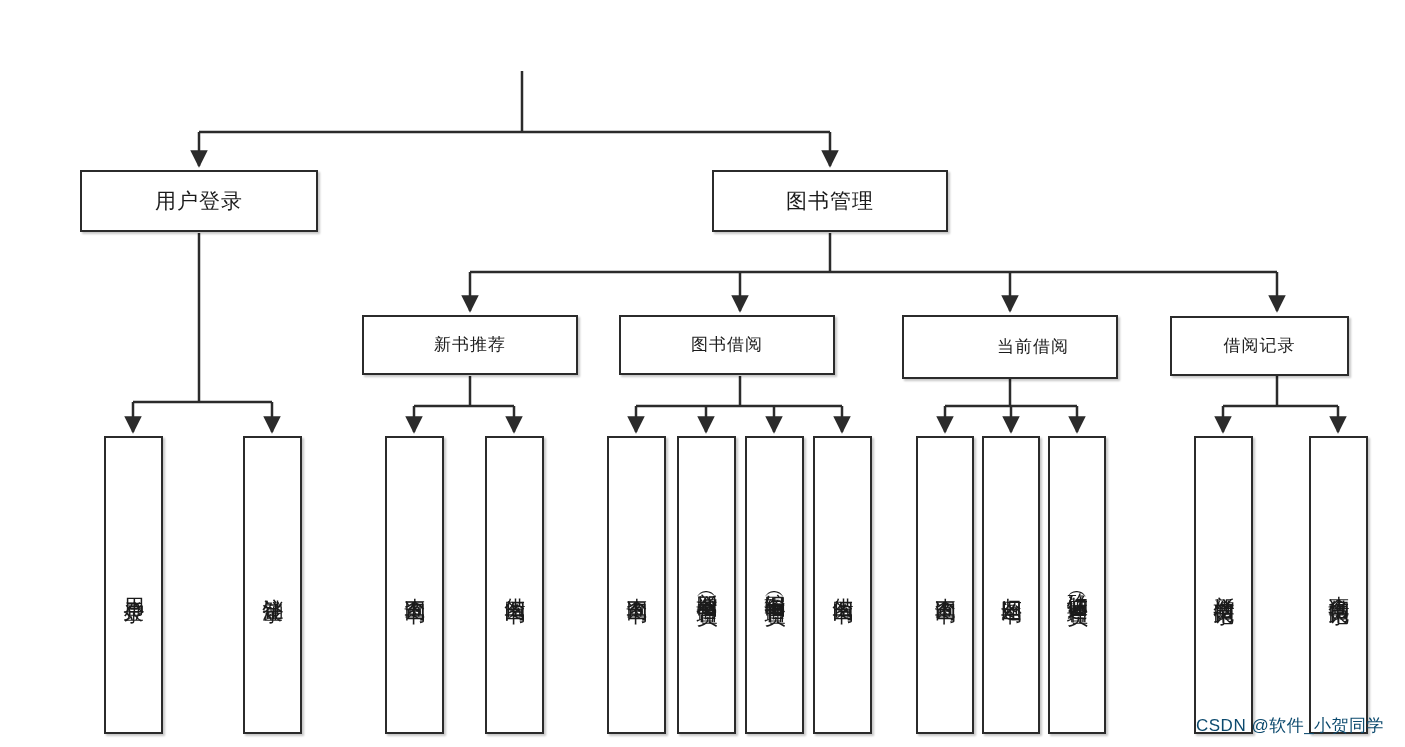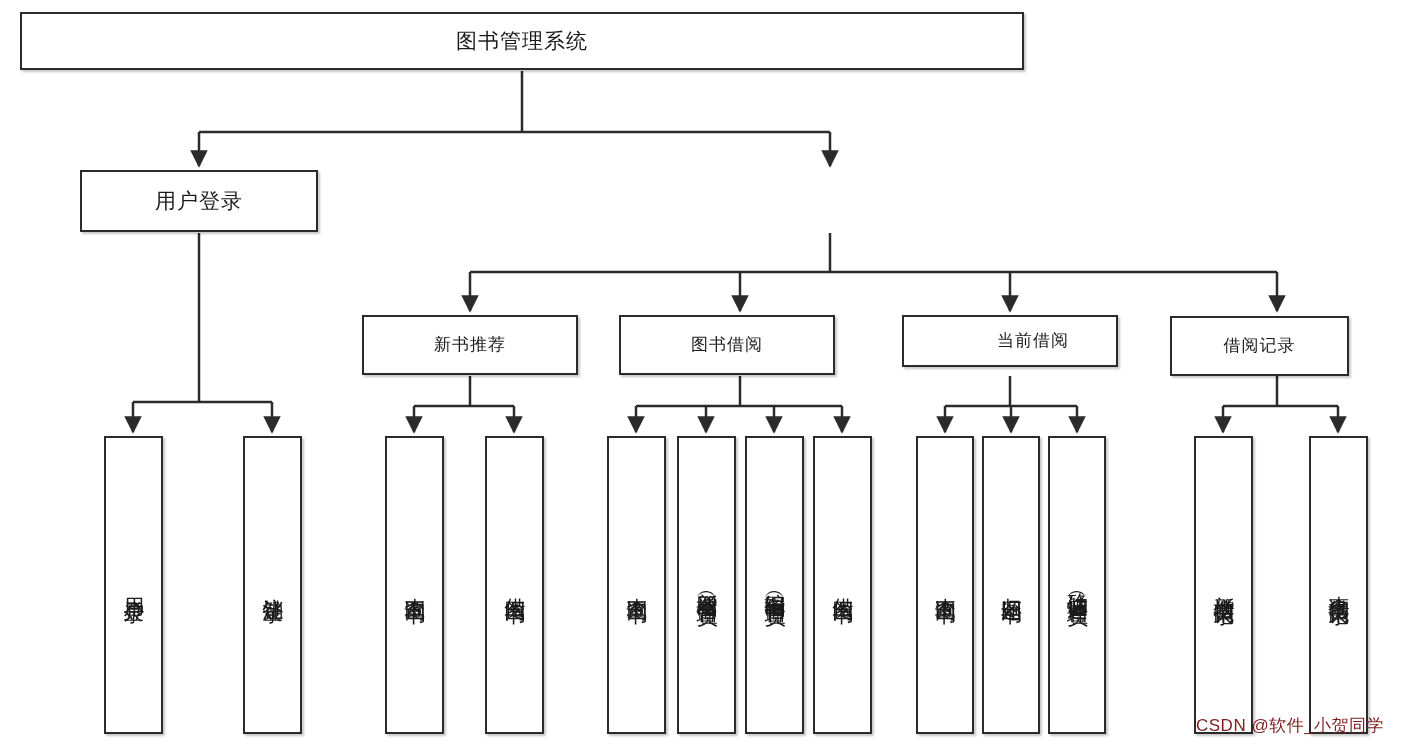--- a/index.html
+++ b/index.html
@@ -53,21 +53,21 @@
     font-size: 21px;
     writing-mode: vertical-rl;
     text-orientation: upright;
     line-height: 1.18;
     letter-spacing: 2px;
     white-space: nowrap;
   }
   .watermark {
     position: absolute;
     font-size: 17px;
-    color: #7f1d1d;
+    color: #0c4a6e;
     letter-spacing: 0.5px;
     white-space: nowrap;
   }
 </style>
 </head>
 <body>
 
 <div id="canvas">
 
   <svg class="edges" viewBox="0 0 1405 747">
@@ -113,35 +113,35 @@
       <path d="M 1011 406 L 1011 432" marker-end="url(#arrow)"></path>
       <path d="M 1077 406 L 1077 432" marker-end="url(#arrow)"></path>
 
       <path d="M 1277 376 L 1277 406"></path>
       <path d="M 1223 406 L 1338 406"></path>
       <path d="M 1223 406 L 1223 432" marker-end="url(#arrow)"></path>
       <path d="M 1338 406 L 1338 432" marker-end="url(#arrow)"></path>
     </g>
   </svg>
 
-  <div class="node root" style="left:20px; top:12px; width:1004px; height:58px;">
-    <span class="label">图书管理系统</span>
-  </div>
 
   <div class="node level2" style="left:80px; top:170px; width:238px; height:62px;">
     <span class="label">用户登录</span>
+  </div>
+  <div class="node level2" style="left:712px; top:170px; width:236px; height:62px;">
+    <span class="label">图书管理</span>
   </div>
 
   <div class="node level3" style="left:362px; top:315px; width:216px; height:60px;">
     <span class="label">新书推荐</span>
   </div>
   <div class="node level3" style="left:619px; top:315px; width:216px; height:60px;">
     <span class="label">图书借阅</span>
   </div>
-  <div class="node level3" style="left:902px; top:315px; width:216px; height:52px;padding-left:46px;">
+  <div class="node level3" style="left:902px; top:315px; width:216px; height:64px;padding-left:46px;">
     <span class="label">当前借阅</span>
   </div>
   <div class="node level3" style="left:1170px; top:316px; width:179px; height:60px;">
     <span class="label">借阅记录</span>
   </div>
 
   <div class="node leaf" style="left:104px; top:436px; width:59px; height:298px;">
     <span class="label">用户登录</span>
   </div>
   <div class="node leaf" style="left:243px; top:436px; width:59px; height:298px;">

